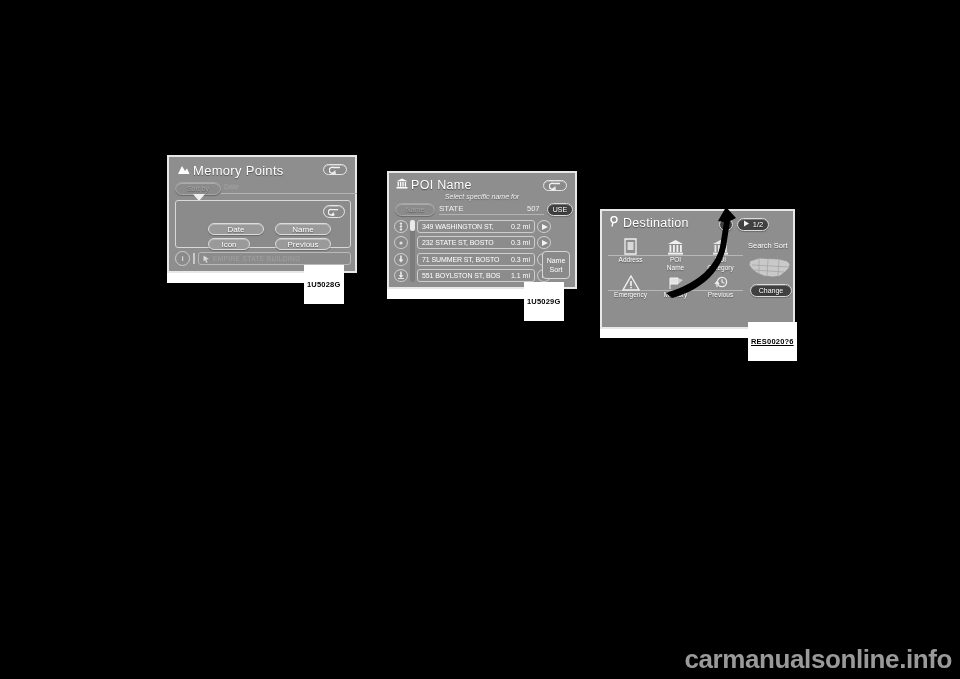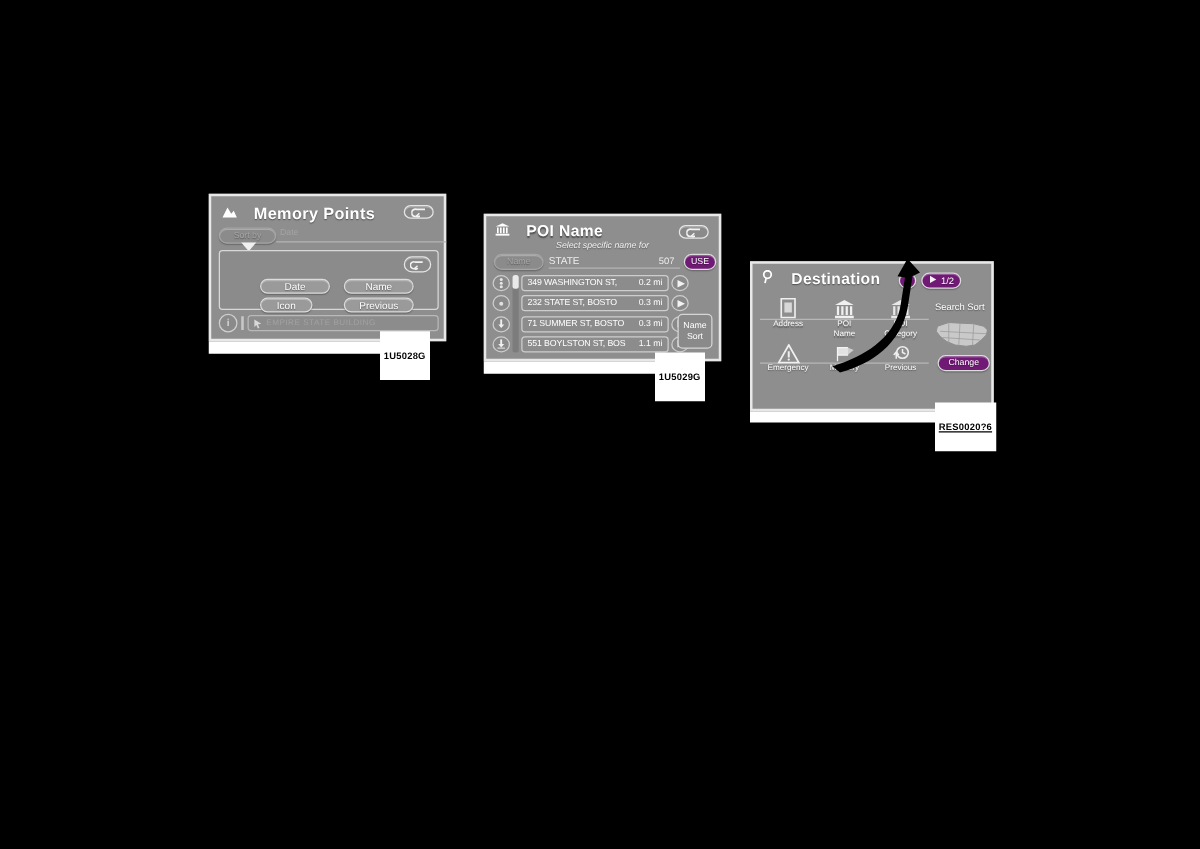--- a/index.html
+++ b/index.html
@@ -12,29 +12,29 @@
 
   
   .screen{
     position:absolute;
     background:#8e8e8e;
     border:2px solid #e8e8e8;
     box-sizing:border-box;
     color:#ffffff;
   }
   .scr-title{
-    display:flex;align-items:center;gap:13px;
-    font-weight:bold;letter-spacing:.3px;
+    display:flex;align-items:center;gap:3px;
+    font-weight:normal;letter-spacing:.3px;
     text-shadow:0 1px 1px rgba(0,0,0,.45);
   }
   .pill{
     box-sizing:border-box;
     border:1px solid #dcdcdc;
     border-radius:999px;
-    background:#701a75;
+    background:#404040;
     color:#fff;
     display:flex;align-items:center;justify-content:center;
     text-align:center;
     text-shadow:0 1px 1px rgba(0,0,0,.4);
     box-shadow:inset 0 1px 0 rgba(255,255,255,.28), 0 1px 1px rgba(0,0,0,.25);
   }
   .pill.light{background:#9a9a9a;}
   .pill.dim{color:#a8a8a8;border-color:#a6a6a6;background:#8b8b8b;}
   .back-btn{
     box-sizing:border-box;border:1px solid #e6e6e6;border-radius:999px;
@@ -410,14 +410,17 @@
     <div class="pill" id="s3-change">Change</div>
 
   </div>
   <div class="whitebar" style="left:600px;top:329px;width:148px;height:9px;"></div>
   <div class="caption" style="left:748px;top:322px;text-decoration:underline;">RES0020?6</div>
 
   <svg id="annot-arrow" viewBox="0 0 110 95">
     <path d="M12 93 C 38 86, 60 70, 66 42 L 70 16 L 76 13 L 66 2 L 58 16 L 64 17 L 60 42 C 54 66, 32 80, 6 88 Z" fill="#000000"></path>
   </svg>
 
+  <div id="footer">
+    <span id="watermark">carmanualsonline.info</span>
+  </div>
 
 </div>
 
 </body></html>

